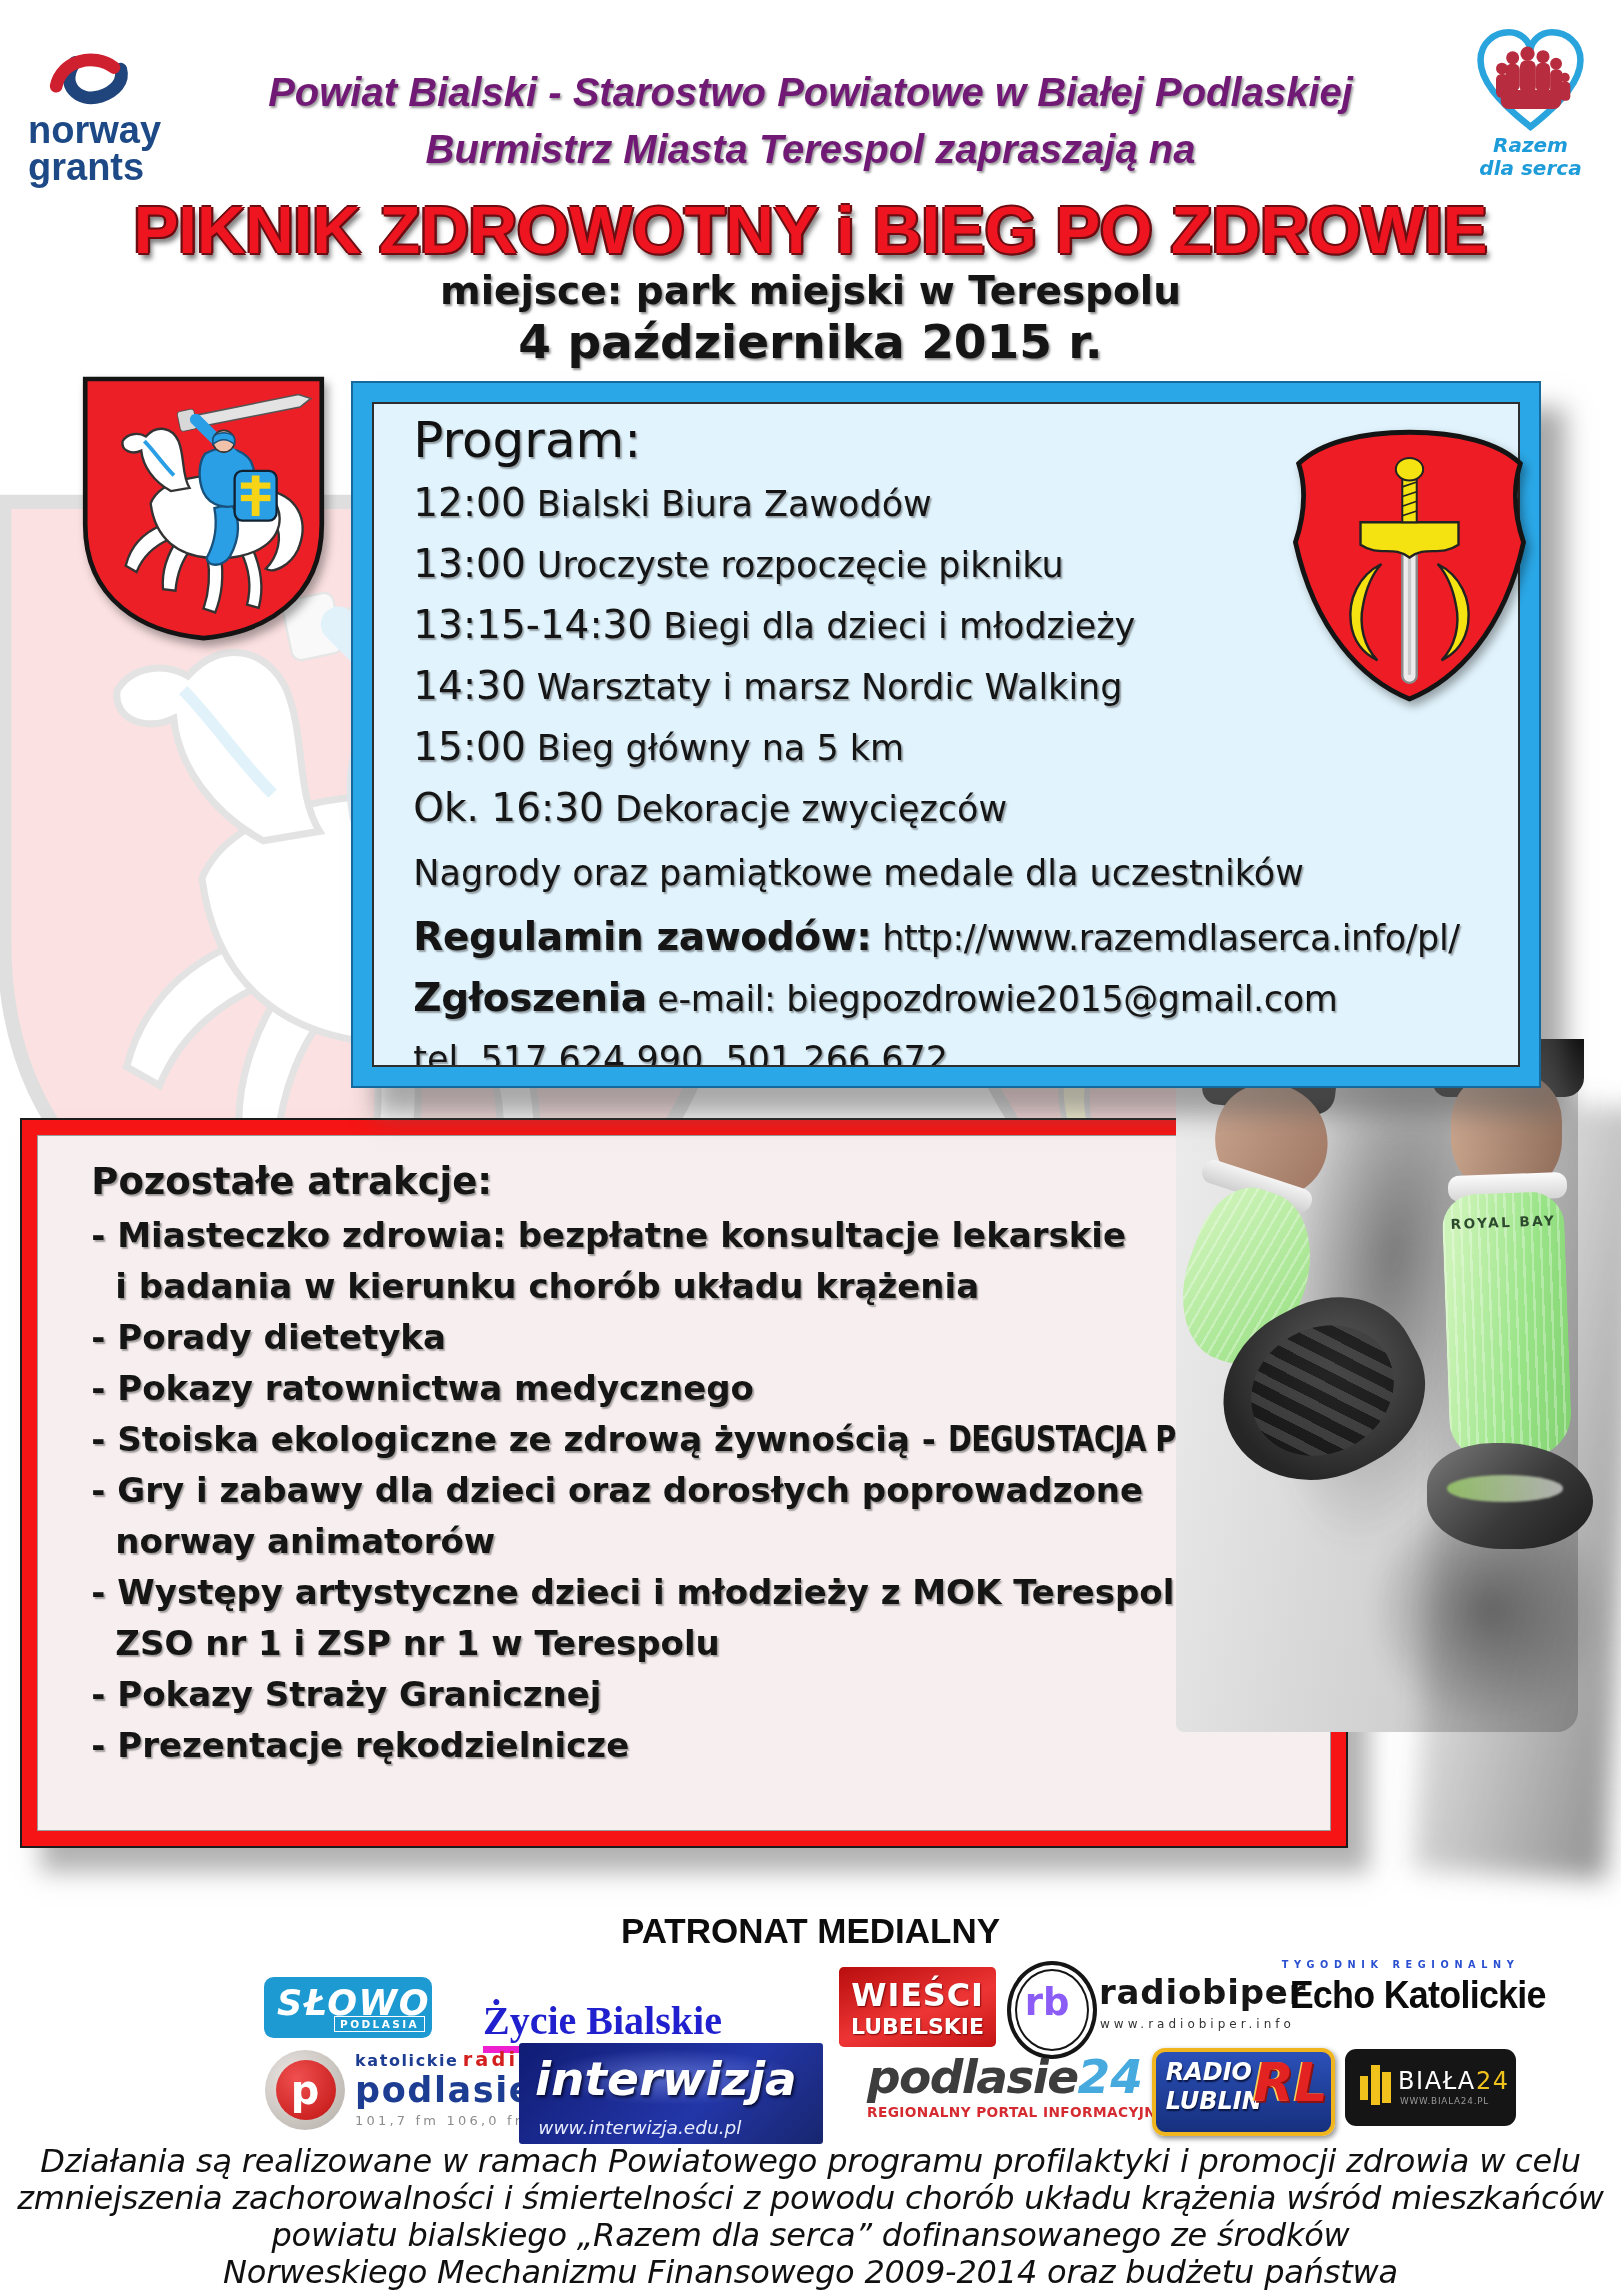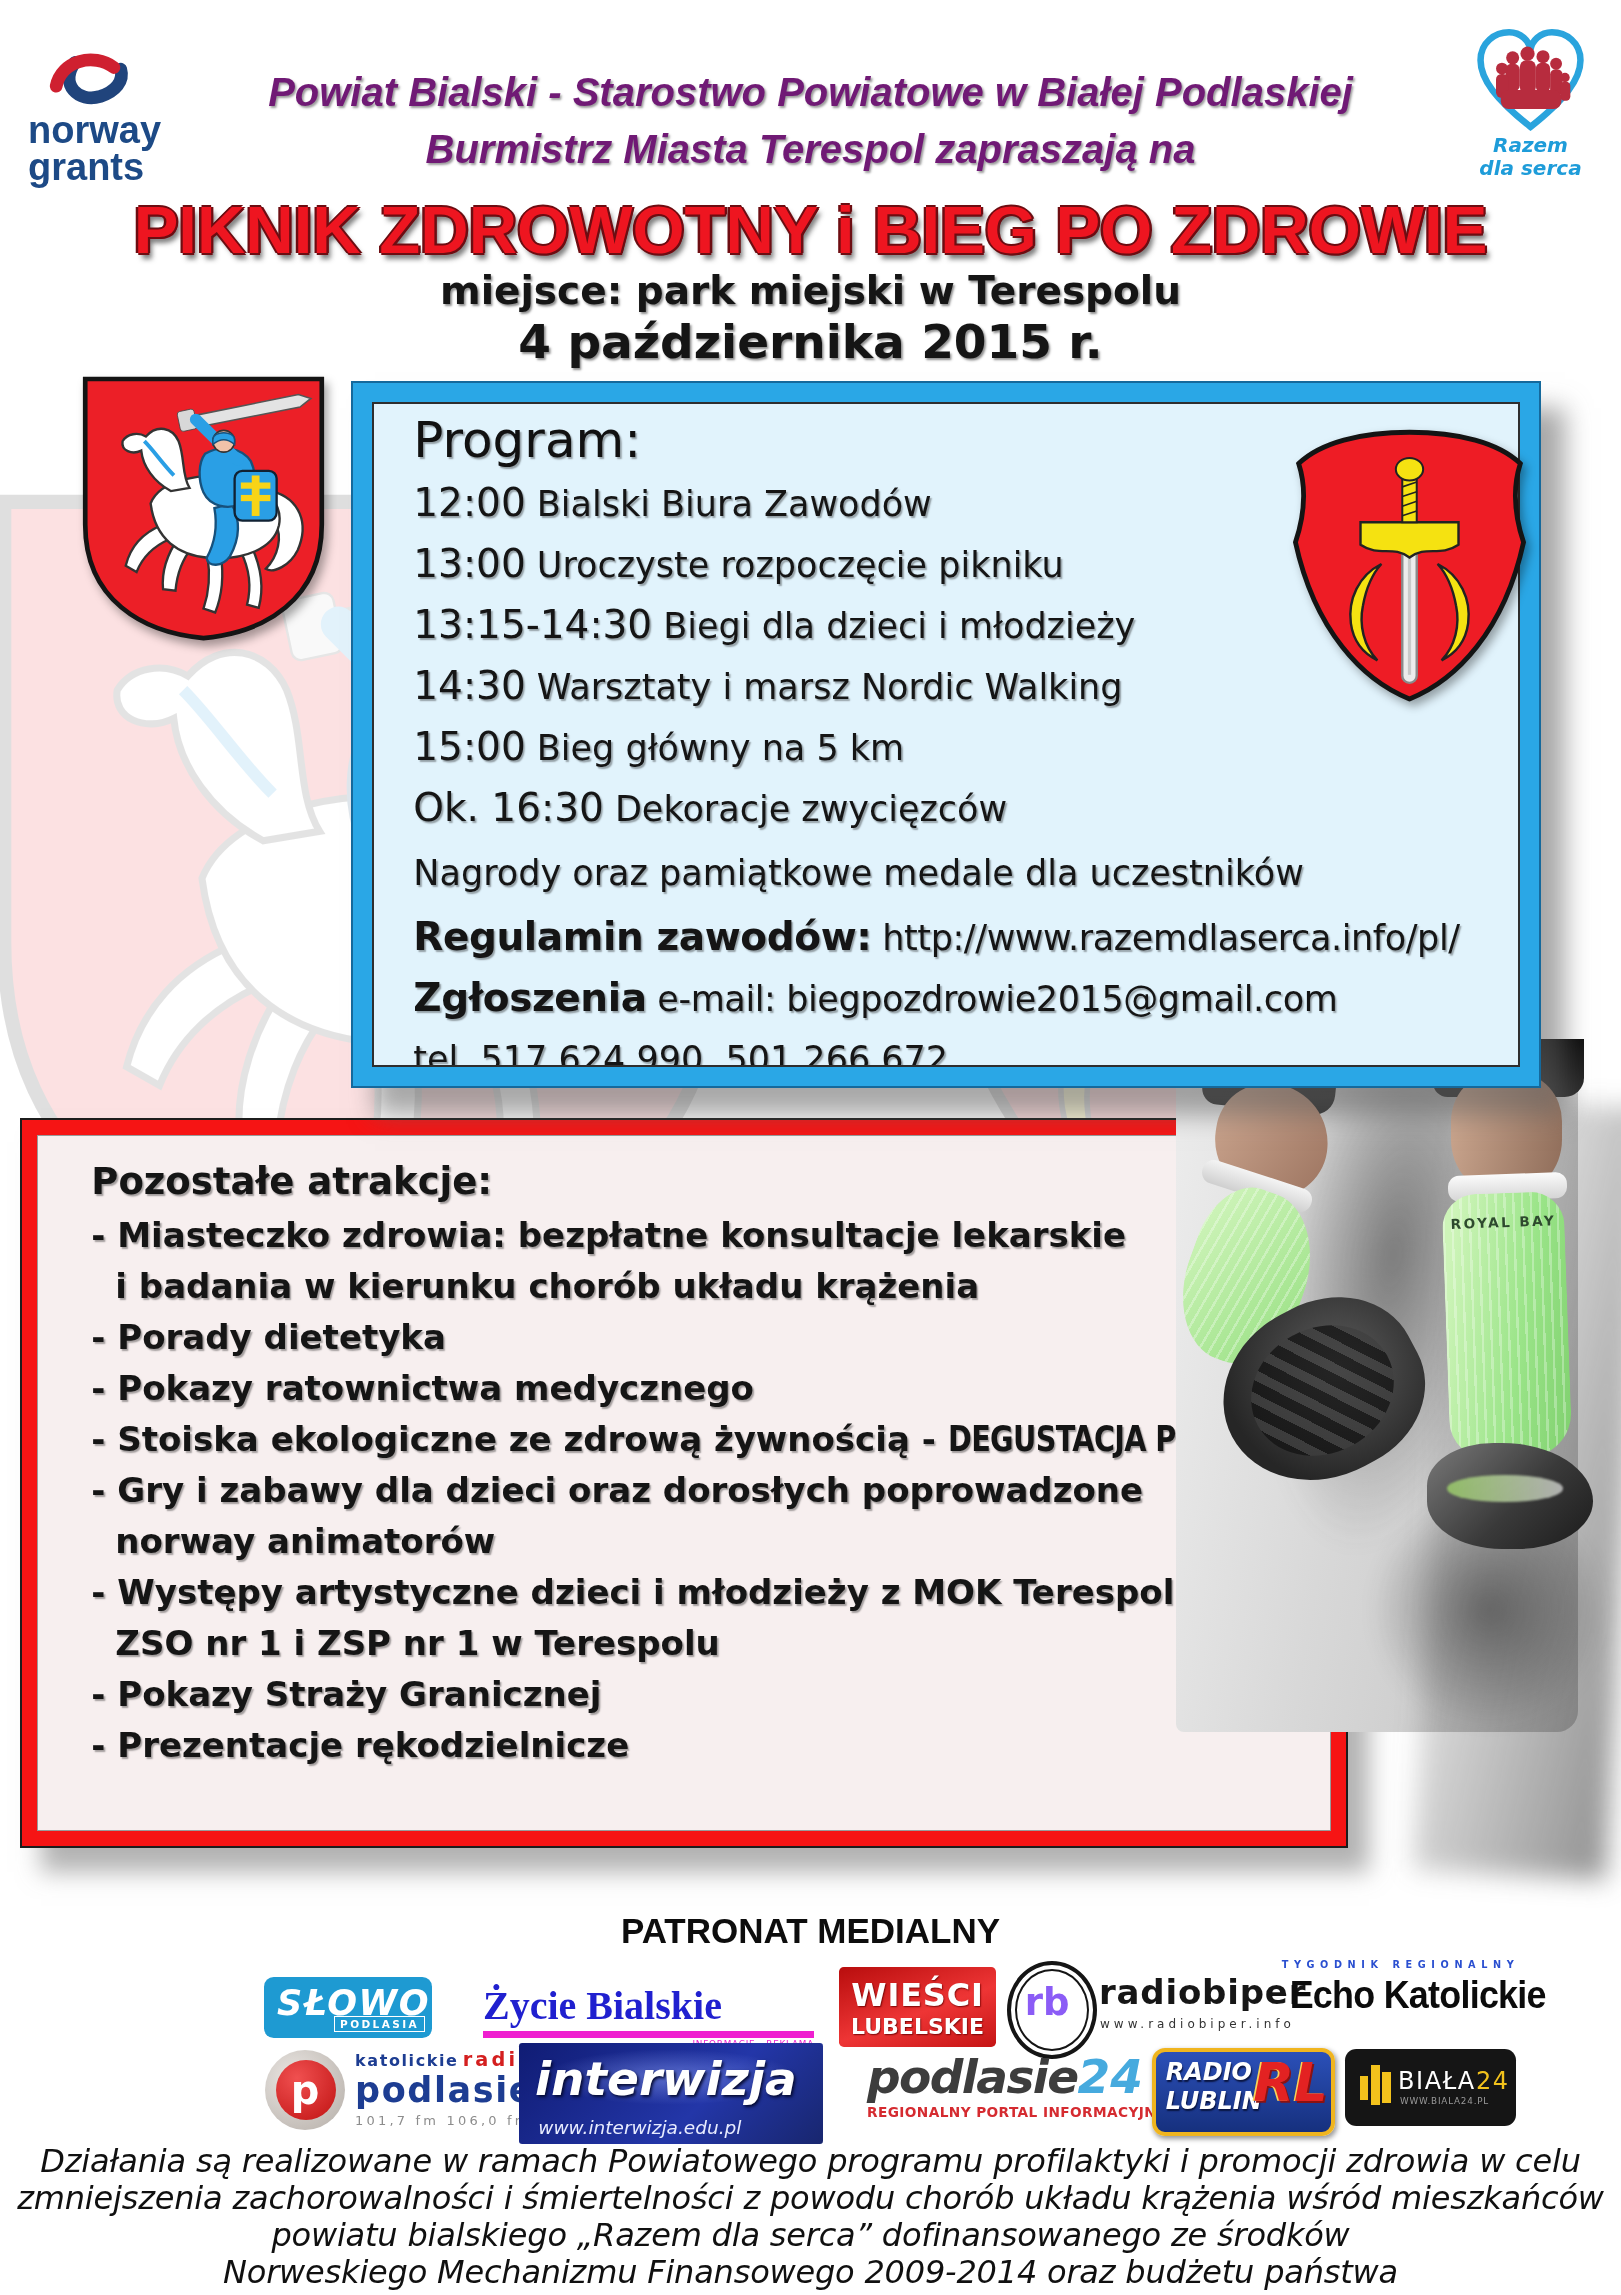--- a/index.html
+++ b/index.html
@@ -88,21 +88,21 @@
            background:linear-gradient(90deg,rgba(158,211,106,.8),rgba(230,230,230,.7));filter:blur(0.8px);}
 
   
   .patronat-title{left:0;right:0;top:1911px;text-align:center;z-index:5;
         font-family:"Liberation Sans",sans-serif;font-weight:700;font-size:35px;color:#0d0d0d;}
   .logo{z-index:5;}
   .logo-slowo{left:264px;top:1977px;width:168px;height:61px;background:#1e9ad2;border-radius:9.7px;}
   .slowo-main{position:absolute;left:13px;top:6.4px;font-size:35px;font-weight:800;font-style:italic;color:#fff;letter-spacing:1.6px;}
   .slowo-sub{position:absolute;right:7.2px;bottom:6.4px;font-size:10.5px;font-weight:700;color:#fff;border:1.6px solid #fff;padding:0.8px 4.8px;letter-spacing:2.4px;}
   .logo-zycie{left:483px;top:1982px;width:331px;}
-  .zycie-main{font-family:"Liberation Serif",serif;font-size:40px;font-weight:700;color:#2020cf;white-space:nowrap;}
+  .zycie-main{font-family:"Liberation Serif",serif;font-size:40px;font-weight:700;color:#2020cf;white-space:nowrap;margin-top:15px;}
   .zycie-bar{height:7.2px;background:#ef1fd0;margin-top:1.6px;}
   .zycie-sub{font-size:8.8px;color:#ef1fd0;text-align:right;letter-spacing:0.8px;margin-top:0.8px;}
   .logo-wiesci{left:839px;top:1967px;width:157px;height:80px;background:linear-gradient(160deg,#b80d0d,#ee3535 55%,#c51414);
         border-radius:4.8px;display:flex;flex-direction:column;align-items:center;justify-content:center;
         color:#fff;text-shadow:0.8px 0.8px 1.6px #7a0606;}
   .wiesci-1{font-size:32px;font-weight:800;letter-spacing:0.8px;}
   .wiesci-2{font-size:22px;font-weight:800;}
   .logo-radiobiper{left:1007px;top:1967px;width:269px;height:84px;}
   .rb-circle{position:absolute;left:0;top:-6.4px;width:82px;height:90px;border:4.8px solid #151515;border-radius:50%;}
   .rb-circle::before{content:"";position:absolute;inset:4px;border:2.4px solid #151515;border-radius:50%;}

